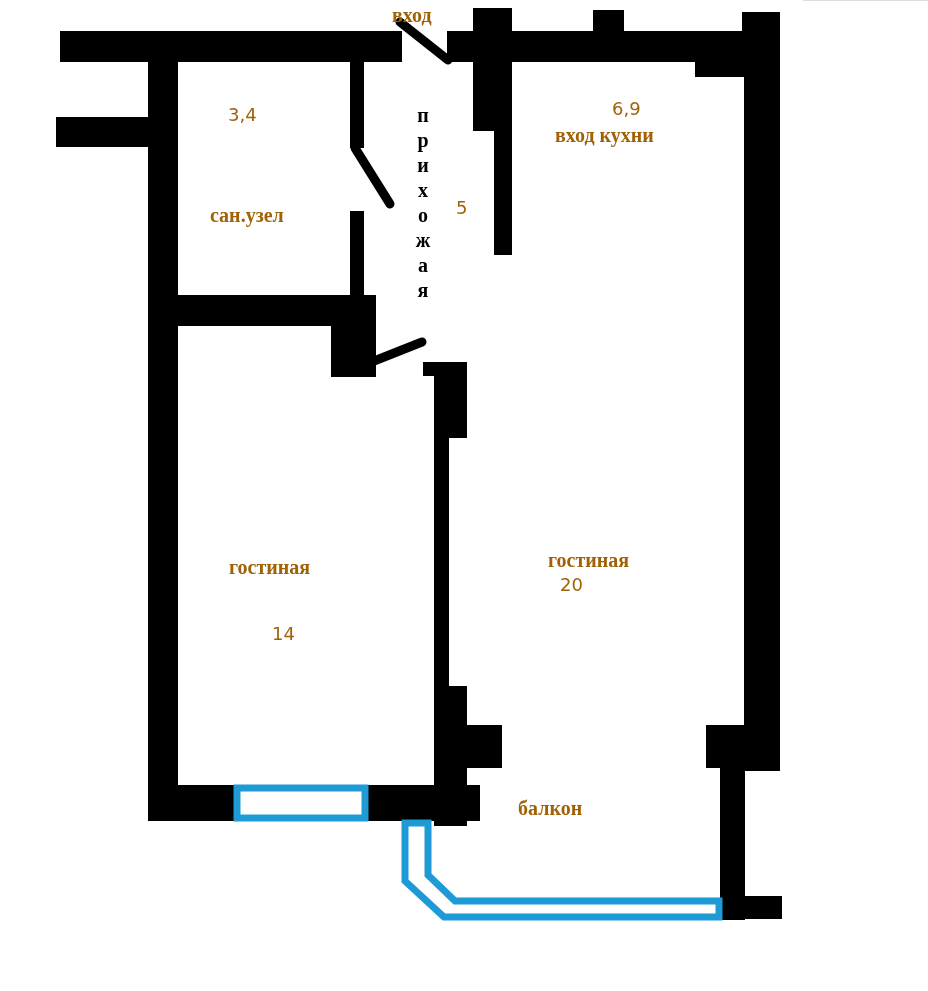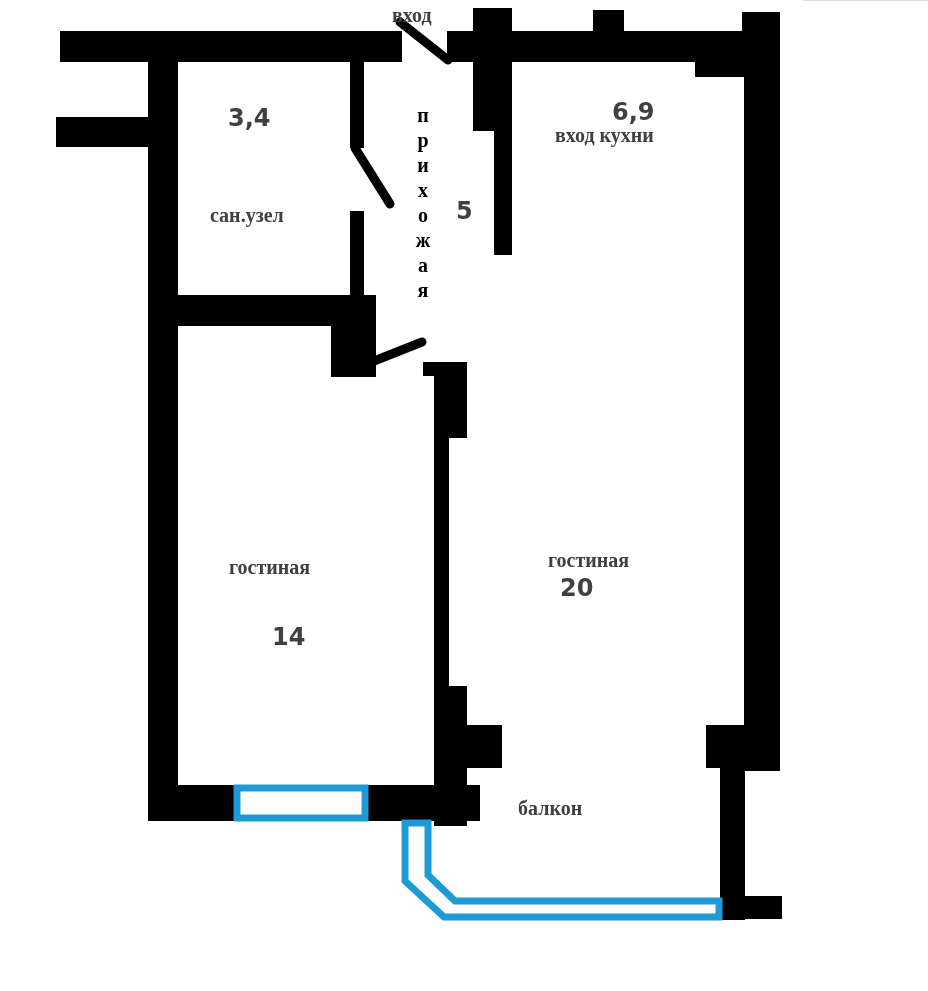--- a/index.html
+++ b/index.html
@@ -1,20 +1,20 @@
 <!DOCTYPE html>
 <html><head>
 <meta charset="utf-8">
 <style>
   html, body { margin: 0; padding: 0; background: #ffffff; }
   #plan { position: relative; width: 928px; height: 991px; background: #ffffff; overflow: hidden; }
   .wall { position: absolute; background: #000000; }
-  .lbl { position: absolute; color: #404040; white-space: nowrap; }
+  .lbl { position: absolute; color: #a16207; white-space: nowrap; }
   .serif { font-family: "Liberation Serif", "DejaVu Serif", serif; font-weight: bold; font-size: 20px; }
-  .sans { font-family: "DejaVu Sans", "Liberation Sans", sans-serif; font-size: 24px; font-weight: bold; }
+  .sans { font-family: "DejaVu Sans", "Liberation Sans", sans-serif; font-size: 18px; }
   .vertical { position: absolute; font-family: "Liberation Serif", "DejaVu Serif", serif; font-weight: bold; font-size: 20px; line-height: 25px; text-align: center; width: 20px; }
   .vertical span { display: block; }
   svg.overlay { position: absolute; left: 0; top: 0; }
   .topline { position: absolute; left: 803px; top: 0; width: 125px; height: 1px; background: #dddddd; }
 </style>
 </head>
 <body>
 
 <div id="plan">
   <div class="topline"></div>

